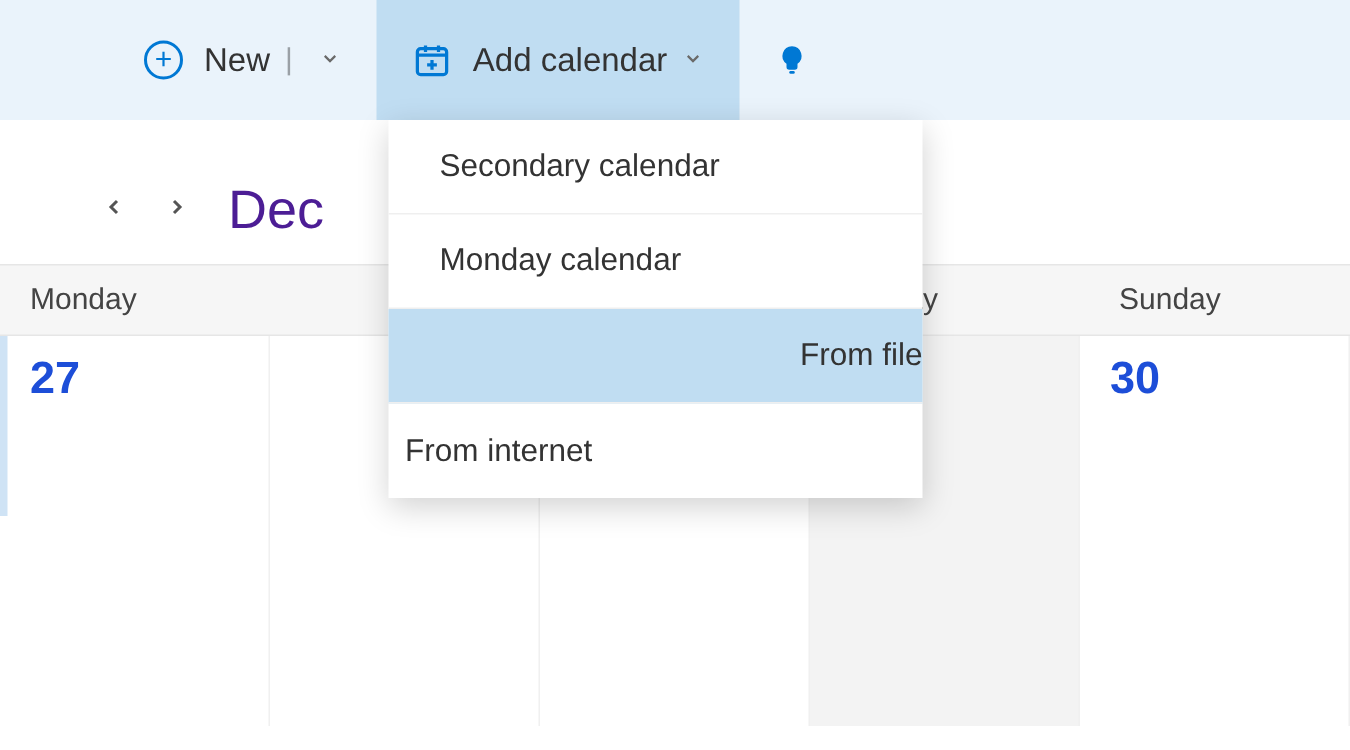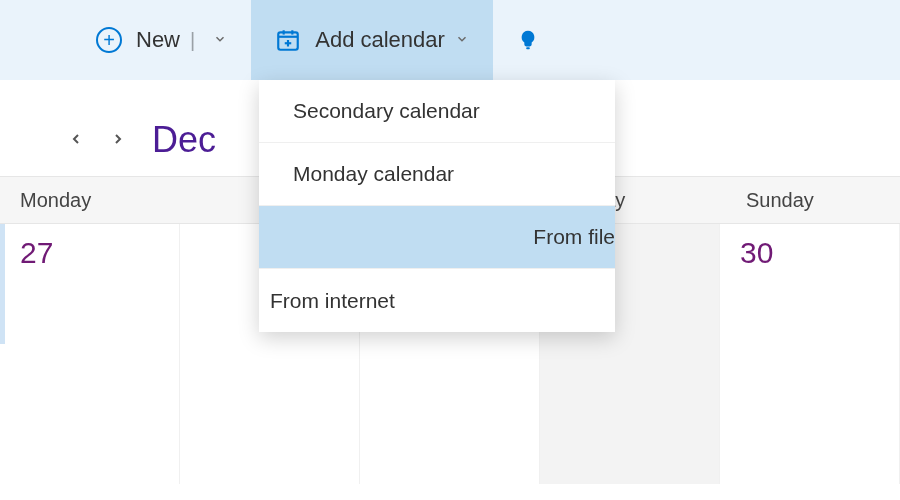--- a/index.html
+++ b/index.html
@@ -104,22 +104,22 @@
     .day-cell {
       flex: 1;
       border-right: 1px solid #f0f0f0;
       padding: 12px 0 0 20px;
     }
     .day-cell.shaded {
       background: #f3f3f3;
     }
     .day-number {
       font-size: 30px;
-      color: #701a75;
-      font-weight: 400;
+      color: #1d4ed8;
+      font-weight: 700;
     }
     .left-accent {
       position: absolute;
       left: 0;
       top: 224px;
       width: 5px;
       height: 120px;
       background: #cfe3f5;
     }
     .dropdown {

